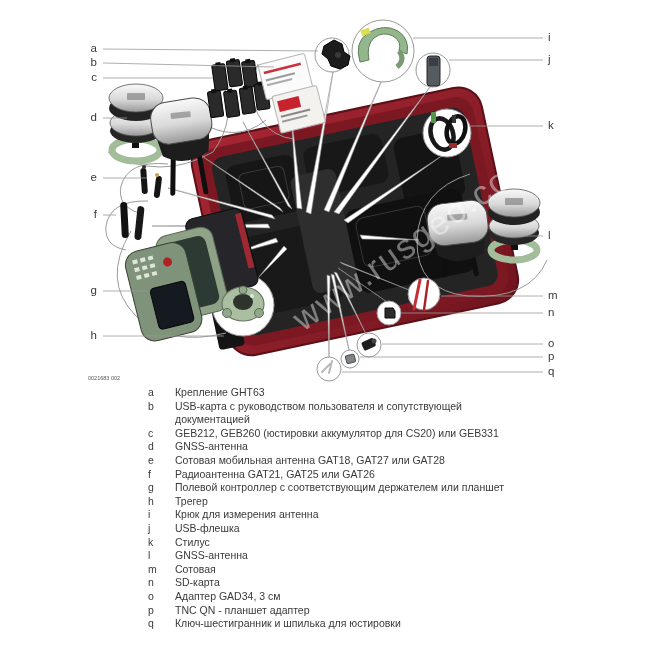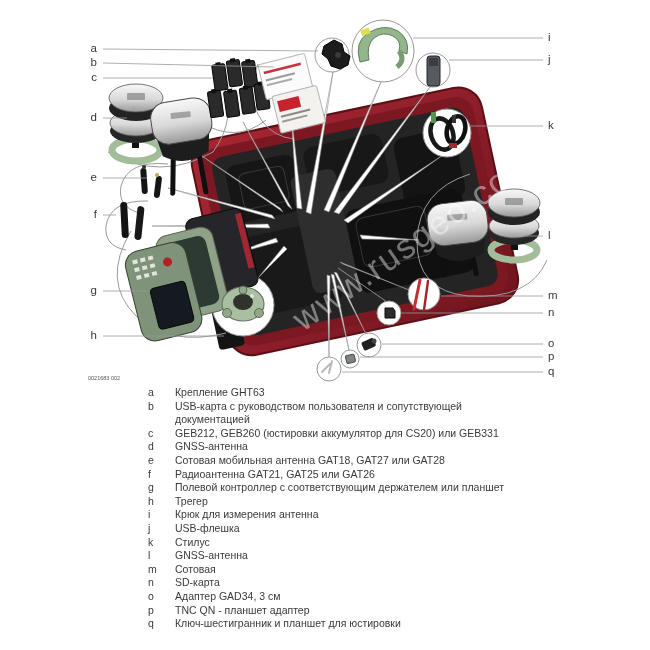--- a/index.html
+++ b/index.html
@@ -347,17 +347,17 @@
       <div class="legend-row">
         <span class="legend-key">o</span>
         <span class="legend-text">Адаптер GAD34, 3 см</span>
       </div>
       <div class="legend-row">
         <span class="legend-key">p</span>
         <span class="legend-text">TNC QN - планшет адаптер</span>
       </div>
       <div class="legend-row">
         <span class="legend-key">q</span>
-        <span class="legend-text">Ключ-шестигранник и планшет для юстировки</span>
+        <span class="legend-text">Ключ-шестигранник и шпилька для юстировки</span>
       </div>
     </div>
 
 </div>
 
 </body></html>

